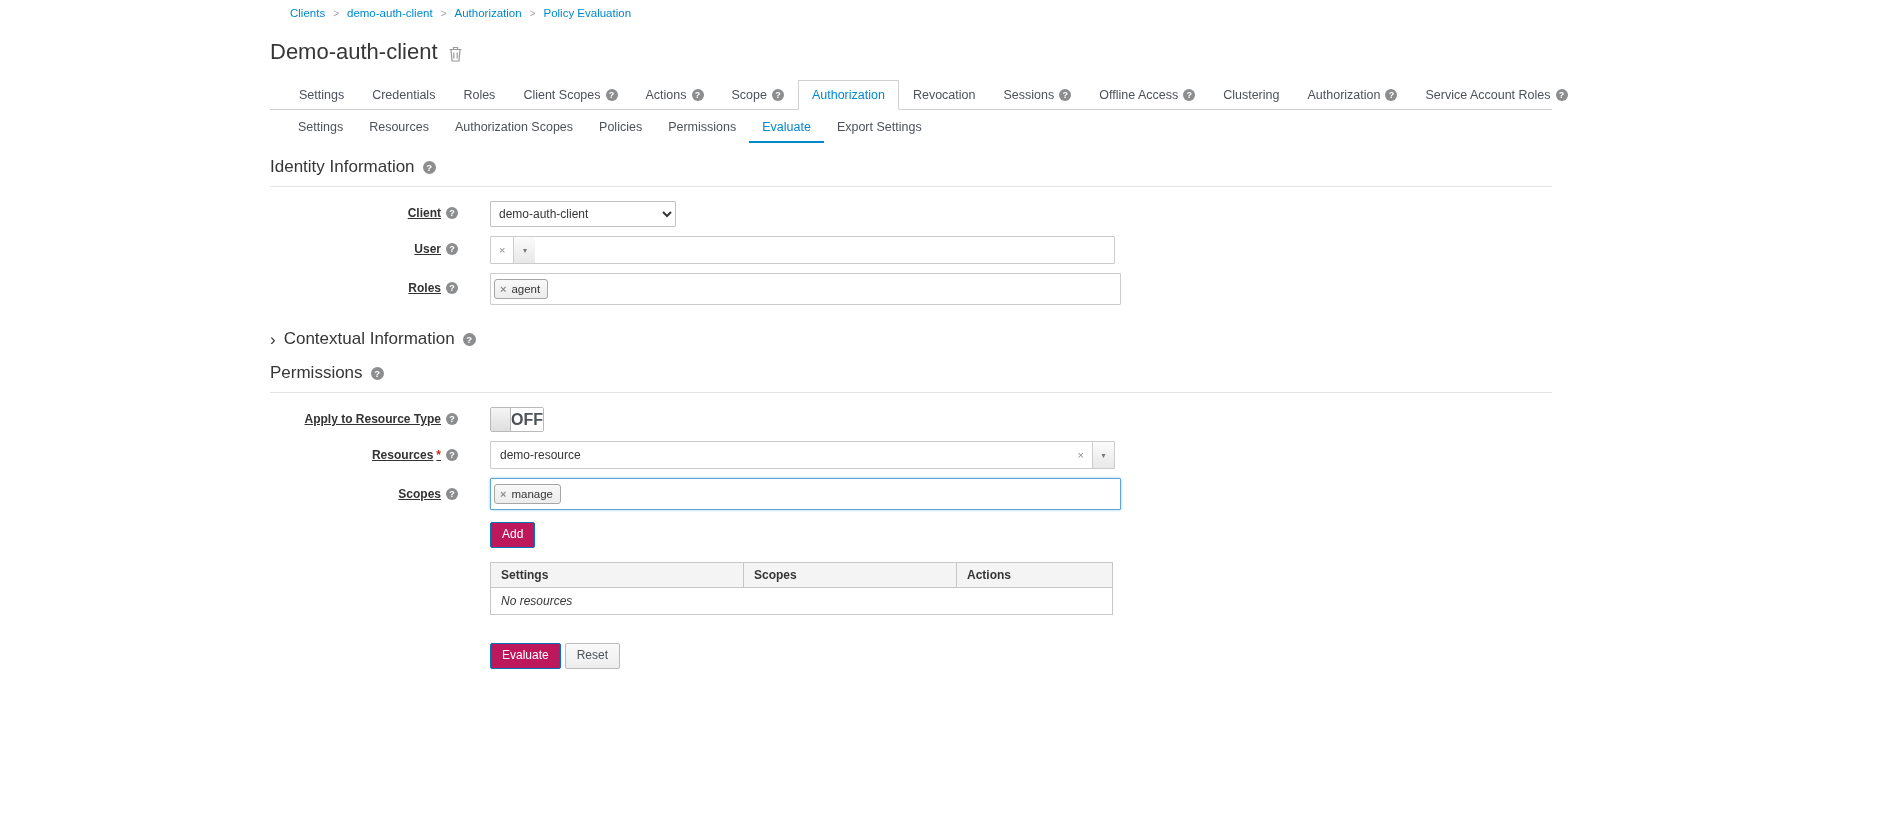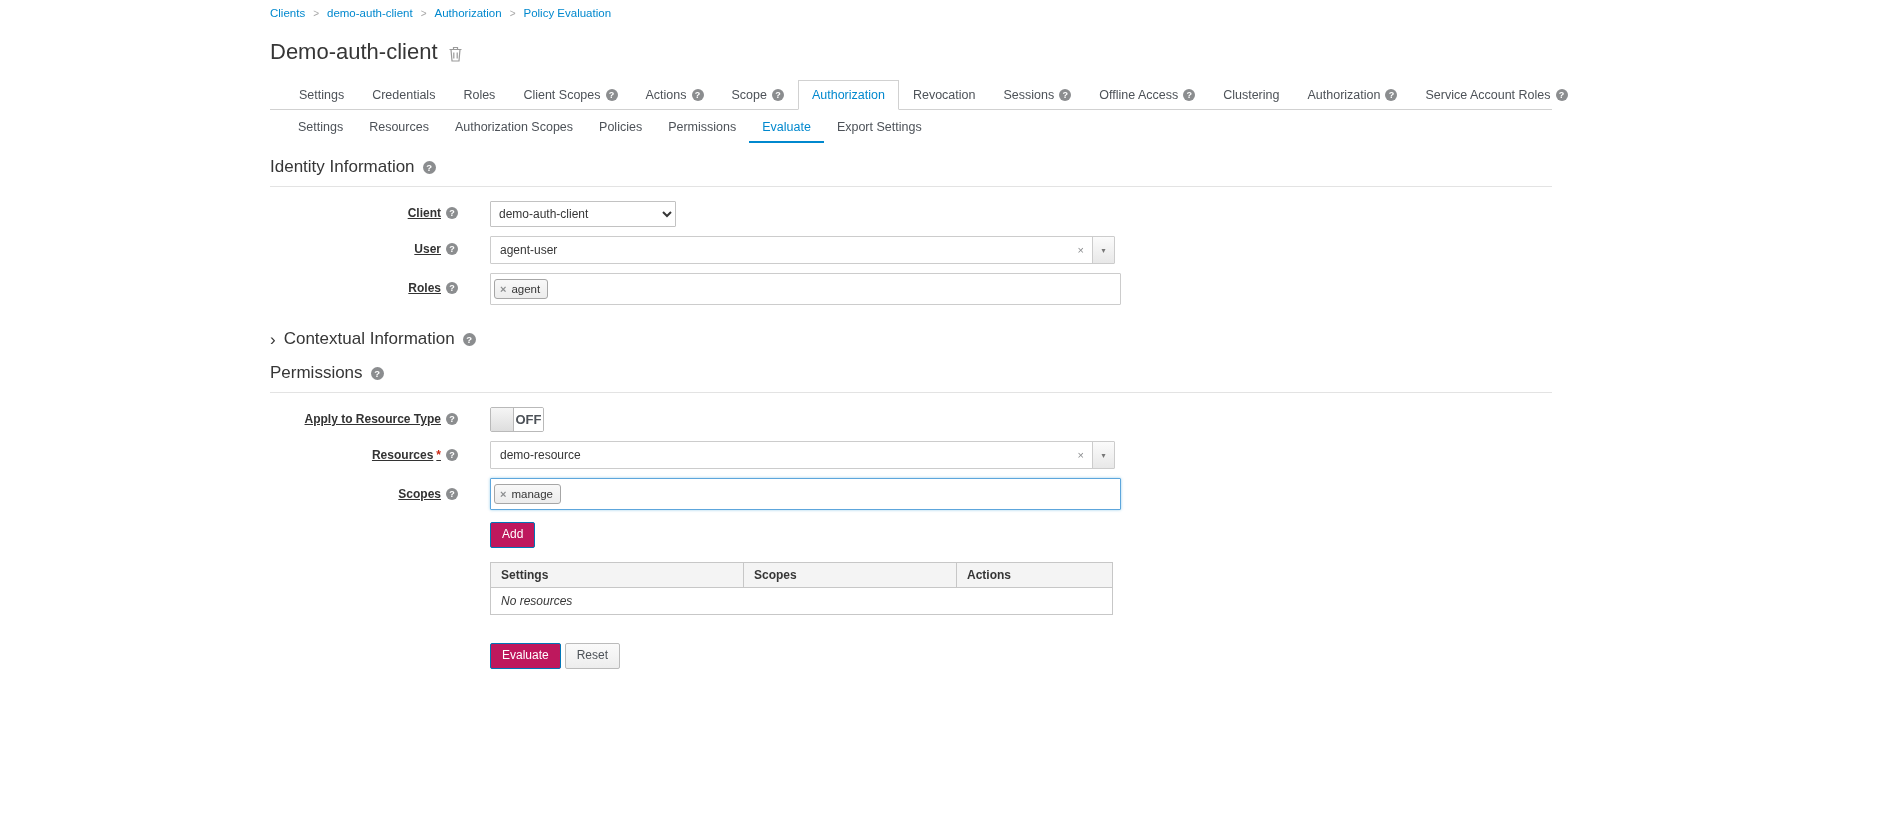--- a/index.html
+++ b/index.html
@@ -3,21 +3,21 @@
 <meta charset="utf-8">
 <style>
   html,body{margin:0;padding:0;}
   body{
     width:1895px;height:818px;overflow:hidden;background:#fff;
     font-family:"Liberation Sans",sans-serif;color:#4d5258;font-size:12.5px;
   }
   .content{margin-left:270px;width:1282px;padding-top:7px;}
 
   
-  .breadcrumb{display:flex;align-items:center;font-size:11.5px;}
+  .breadcrumb{display:flex;align-items:center;font-size:11.5px;margin-left:20px;}
   .crumb{color:#0088ce;cursor:pointer;text-decoration:none;}
   .crumb-sep{color:#a8a8a8;margin:0 8px;font-size:10px;}
 
   
   .title-row{margin-top:20px;display:flex;align-items:center;gap:10px;}
   .page-title{font-size:22px;font-weight:400;color:#363636;}
   .trash-btn{cursor:pointer;display:inline-flex;margin-top:4px;}
 
   
   .main-tabs{list-style:none;margin:15px 0 0;padding:0 0 0 15px;display:flex;border-bottom:1px solid #d1d1d1;}
@@ -55,21 +55,21 @@
 
   .tagbox{width:623px;min-height:26px;border:1px solid #ccc;border-radius:1px;background:#fff;padding:2px 3px;
     display:flex;align-items:center;gap:3px;cursor:text;}
   .tagbox.focused{border-color:#5da6dc;box-shadow:0 0 3px rgba(0,136,206,0.4);}
   .tag{display:inline-flex;align-items:center;gap:5px;background:linear-gradient(#f8f8f8,#ececec);
     border:1px solid #a6a6a6;border-radius:3px;padding:1px 7px 1px 5px;font-size:11.5px;color:#363636;line-height:16px;}
   .tag-remove{color:#8b8d8f;cursor:pointer;font-size:11px;font-weight:bold;line-height:1;}
 
   .switch{width:52px;height:23px;border:1px solid #b9b9b9;border-radius:2px;display:flex;overflow:hidden;cursor:pointer;background:#fff;}
   .switch-handle{width:22px;background:linear-gradient(#f5f5f5,#dedede);border-right:1px solid #b9b9b9;}
-  .switch-label{flex:1;display:flex;align-items:center;justify-content:center;font-size:13px;font-weight:bold;color:#4d5258;background:#fff;}
+  .switch-label{flex:1;display:flex;align-items:center;justify-content:center;font-size:16px;font-weight:bold;color:#4d5258;background:#fff;}
 
   .btn{display:inline-block;font-size:12px;padding:4px 11px;border-radius:2px;cursor:pointer;border:1px solid transparent;line-height:1.3;font-family:"Liberation Sans",sans-serif;}
   .btn-primary{background:#be185d;border-color:#0076b7;color:#fff;}
   .btn-default{background:linear-gradient(#fafafa,#ededed);border-color:#bbb;color:#4d5258;}
 
   .add-row{margin:12px 0 0 220px;}
   .table-row{margin-left:220px;}
   .actions-row{margin:28px 0 0 220px;display:flex;gap:4px;}
 
   .eval-table{border-collapse:collapse;width:623px;margin-top:14px;font-size:12px;color:#363636;}
@@ -175,21 +175,20 @@
         </select>
       </div>
     </div>
 
     <div class="form-group">
       <label class="control-label">
         <span>User</span><span class="help-icon sm">?</span>
       </label>
       <div class="field">
         <div class="combo">
-          <span class="combo-value">agent-user</span>
           <span class="combo-clear">×</span>
           <span class="combo-toggle">
               <span>▾</span>
             </span>
         </div>
       </div>
     </div>
 
     <div class="form-group">
       <label class="control-label">

